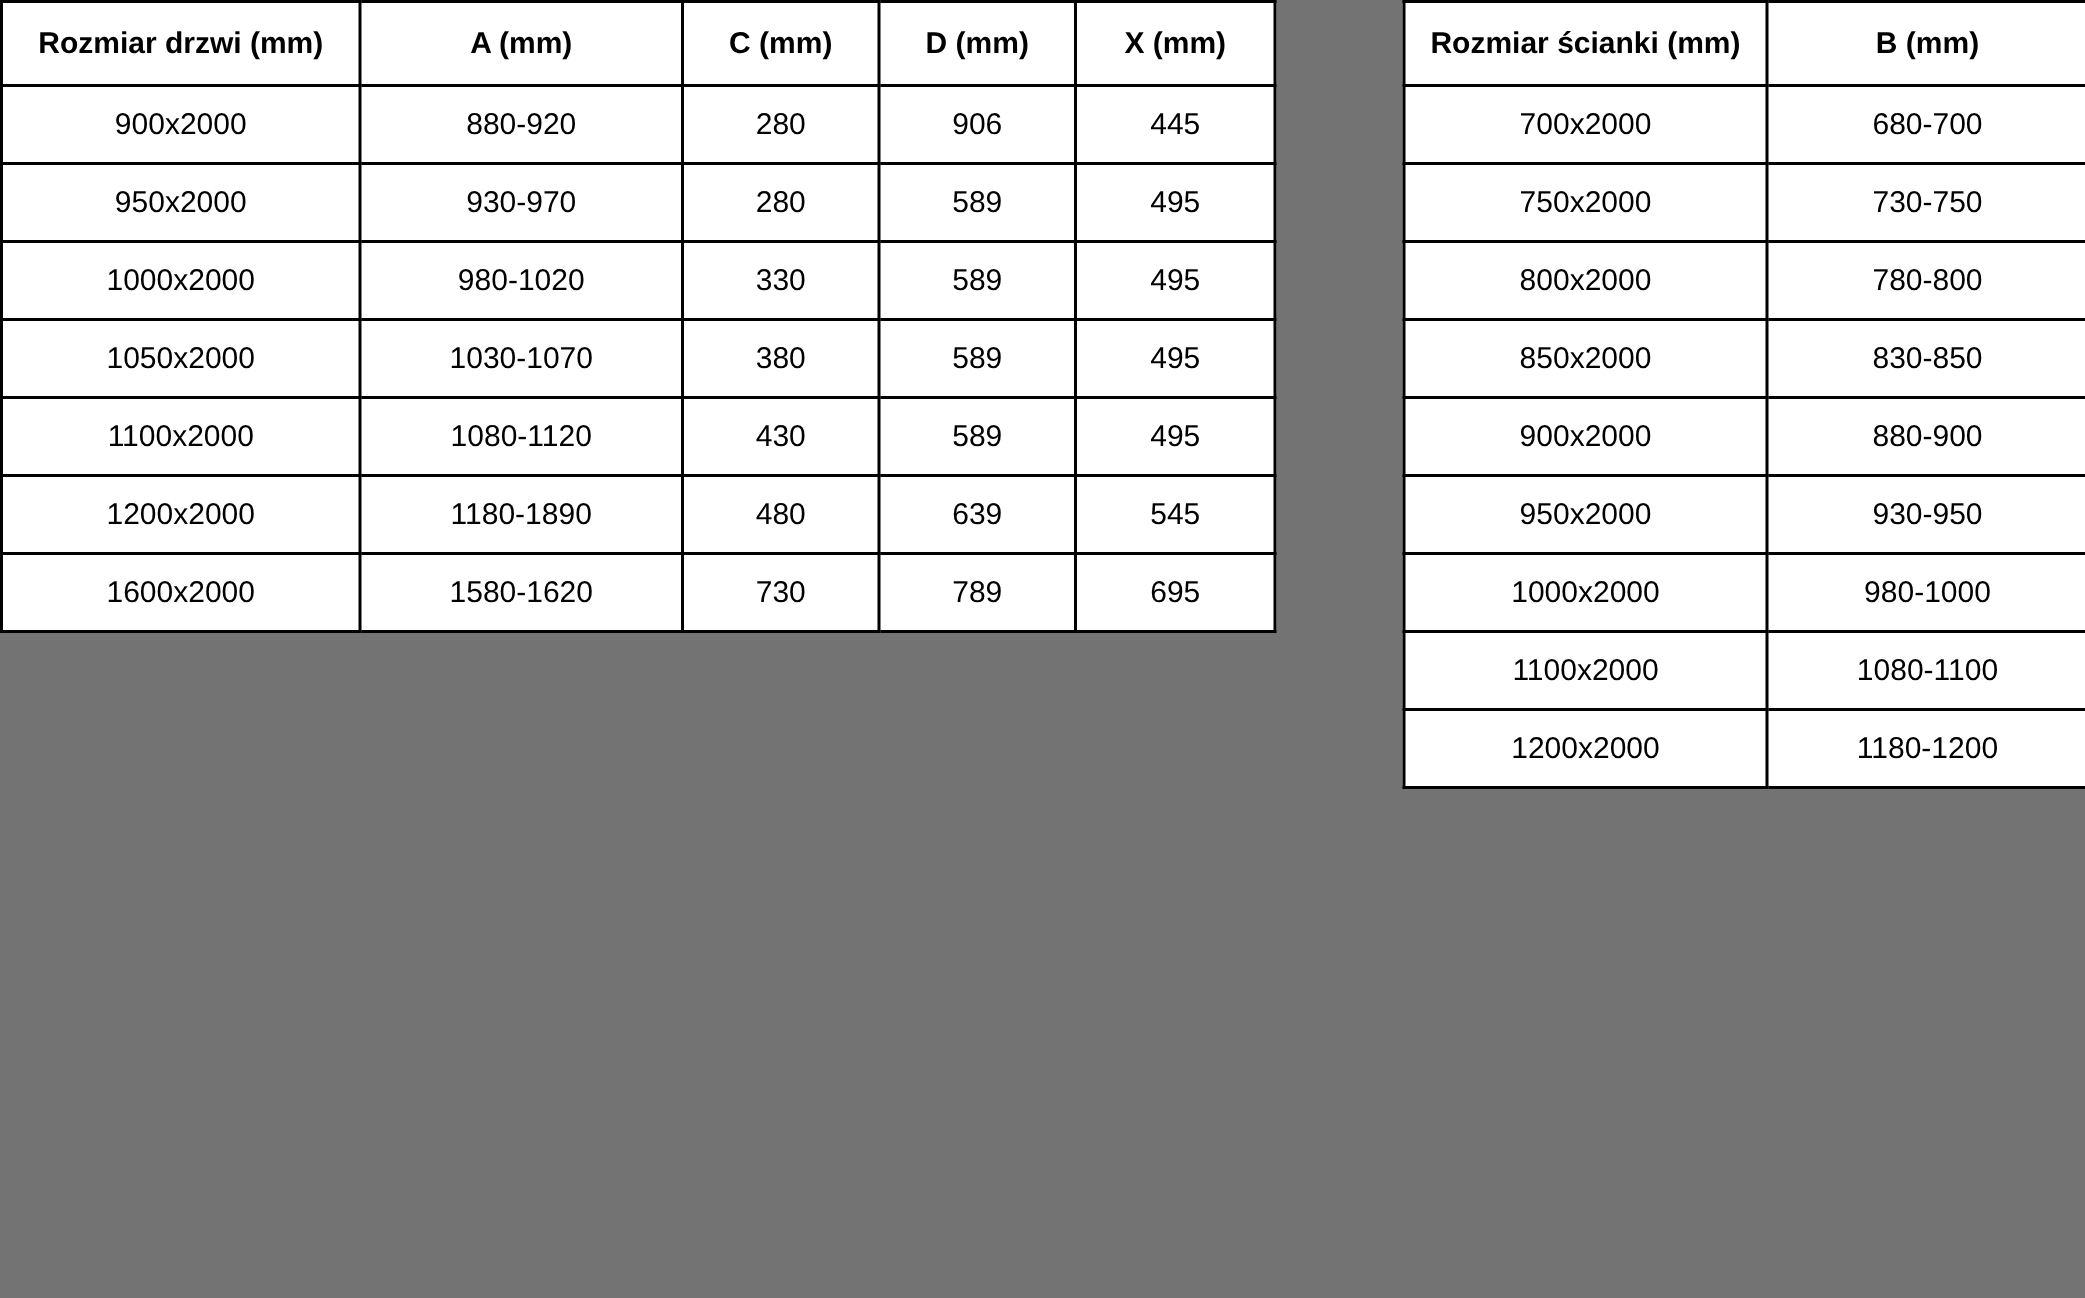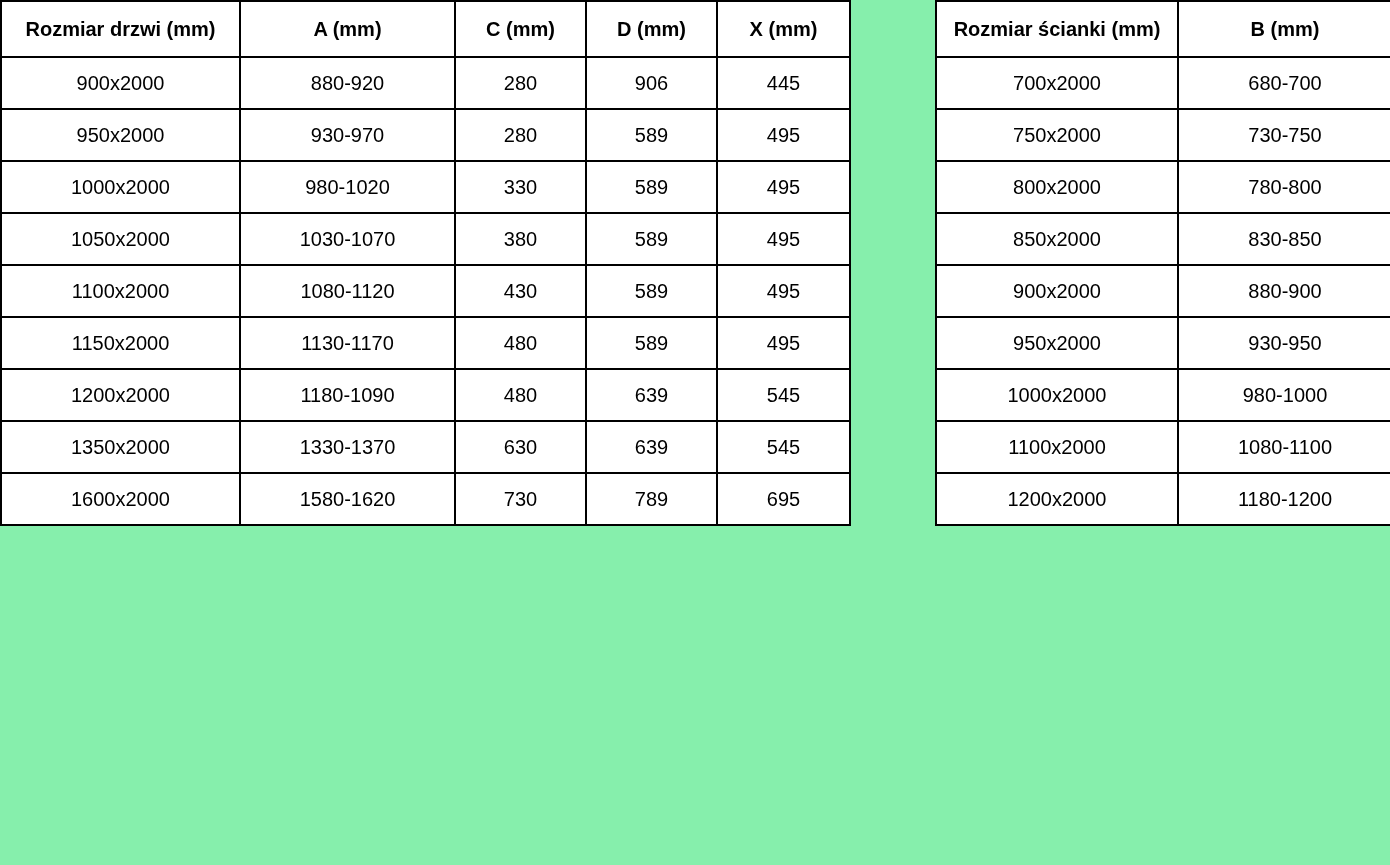--- a/index.html
+++ b/index.html
@@ -7,21 +7,21 @@
     margin: 0;
     padding: 0;
     background: #ffffff;
     font-family: "Liberation Sans", sans-serif;
     color: #000000;
   }
   .canvas {
     position: relative;
     width: 1390px;
     height: 865px;
-    background: #86efac;
+    background: #737373;
     overflow: hidden;
   }
   table.spec-table {
     position: absolute;
     border-collapse: collapse;
     table-layout: fixed;
     background: #ffffff;
   }
   table.door-table {
     left: 0;
@@ -100,37 +100,23 @@
           <td>495</td>
         </tr>
         <tr>
           <td>1100x2000</td>
           <td>1080-1120</td>
           <td>430</td>
           <td>589</td>
           <td>495</td>
         </tr>
         <tr>
-          <td>1150x2000</td>
-          <td>1130-1170</td>
+          <td>1200x2000</td>
+          <td>1180-1890</td>
           <td>480</td>
-          <td>589</td>
-          <td>495</td>
-        </tr>
-        <tr>
-          <td>1200x2000</td>
-          <td>1180-1090</td>
-          <td>480</td>
-          <td>639</td>
-          <td>545</td>
-        </tr>
-        <tr>
-          <td>1350x2000</td>
-          <td>1330-1370</td>
-          <td>630</td>
           <td>639</td>
           <td>545</td>
         </tr>
         <tr>
           <td>1600x2000</td>
           <td>1580-1620</td>
           <td>730</td>
           <td>789</td>
           <td>695</td>
         </tr>

